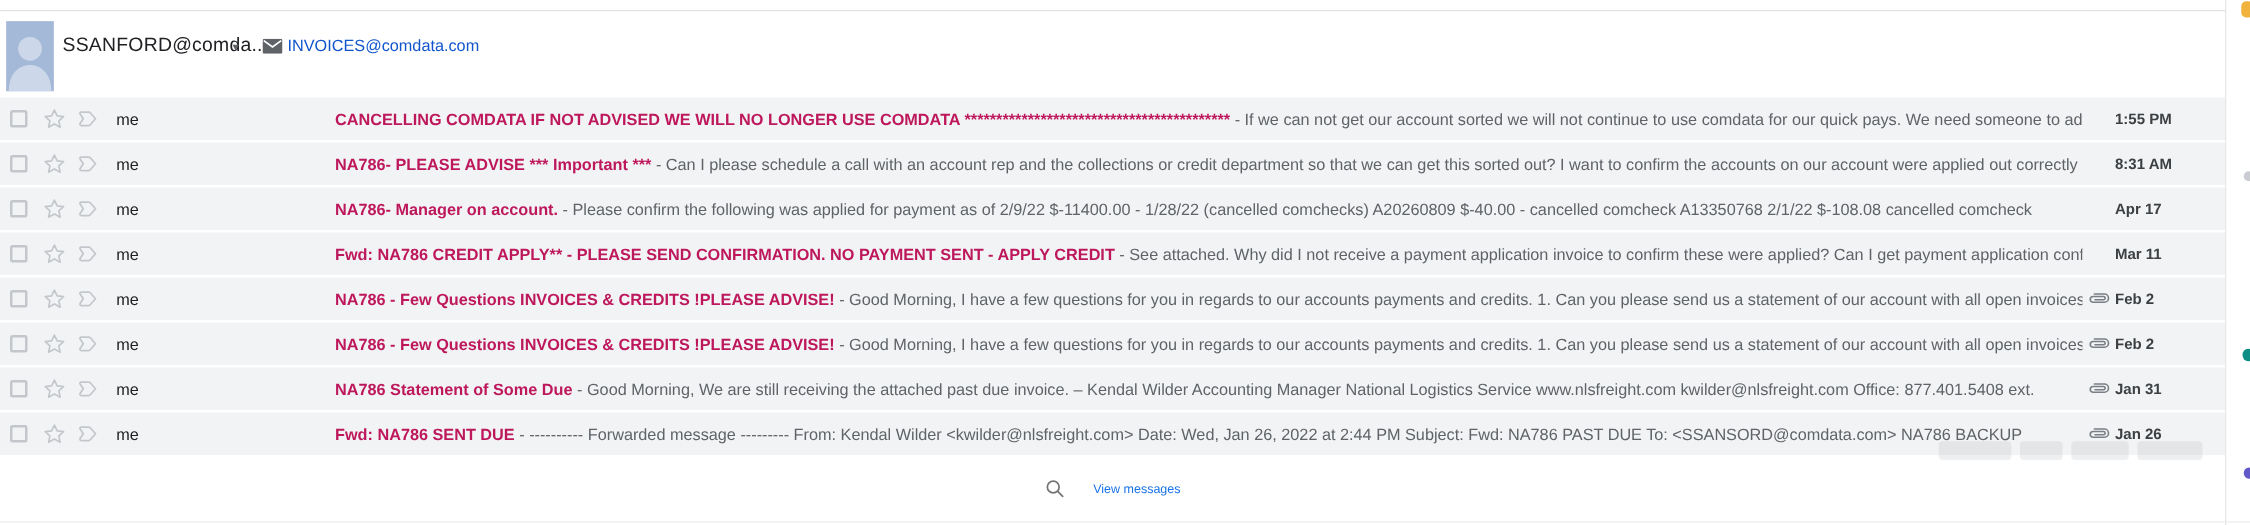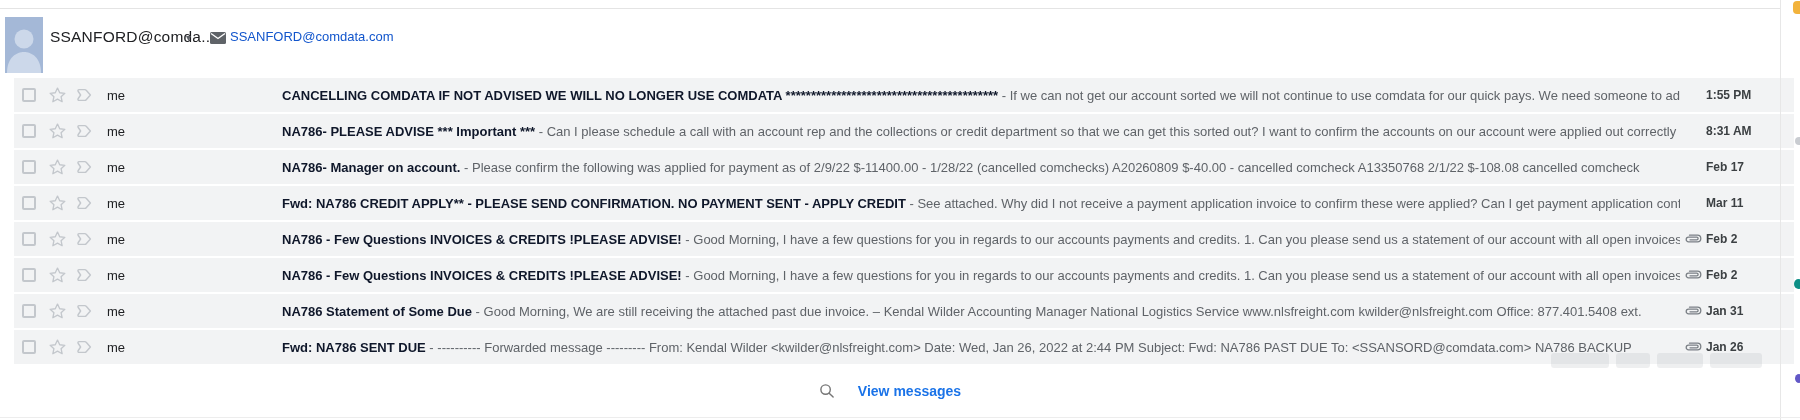--- a/index.html
+++ b/index.html
@@ -12,37 +12,37 @@
 
   
   .contact-header { position:absolute; left:0; top:10px; width:1780px; height:68px; background:#fff; }
   .avatar { position:absolute; left:5px; top:7px; width:38px; height:56px; background:#a4b8d7; overflow:hidden; }
   .contact-name { position:absolute; left:50px; top:18px; font-size:15.5px; color:#202124; letter-spacing:.2px; white-space:nowrap; }
   .caret { position:absolute; left:186px; top:22px; font-size:10px; color:#5f6368; cursor:pointer; }
   .env-icon { position:absolute; left:210px; top:20px; }
   .contact-email { position:absolute; left:230px; top:19px; font-size:13px; color:#1155cc; text-decoration:none; cursor:pointer; white-space:nowrap; }
 
   
-  .email-list { position:absolute; left:14px; top:78px; width:1780px; }
+  .email-list { position:absolute; left:0; top:78px; width:1780px; }
   .email-row { display:flex; align-items:center; height:34px; background:#f2f3f4; margin-bottom:2px; padding-left:8px; cursor:pointer; }
   .cb { width:14px; height:14px; border:2px solid #c3c7cc; border-radius:2px; margin-right:12px; flex:0 0 auto; background:transparent; }
   .star { margin-right:8px; flex:0 0 auto; display:flex; }
   .imp { margin-right:14px; flex:0 0 auto; display:flex; }
   .sender { width:175px; flex:0 0 auto; font-size:13px; color:#202124; }
   .subjwrap { flex:1 1 auto; overflow:hidden; white-space:nowrap; font-size:13px; min-width:0; }
-  .subj { font-weight:700; color:#0f172a; }
+  .subj { font-weight:700; color:#be185d; }
   .sep { color:#5f6368; }
   .snip { color:#5f6368; }
   .clip { width:26px; flex:0 0 auto; display:flex; justify-content:center; }
   .rdate { width:88px; flex:0 0 auto; padding-right:16px; font-size:12px; font-weight:600; color:#3c4043; white-space:nowrap; }
 
   
   .footer-notice { position:absolute; left:0; top:376px; width:1780px; height:30px; display:flex; align-items:center; justify-content:center; gap:9px; background:#fff; }
   .footer-text { font-size:13.5px; color:#3c4043; }
-  .footer-link { font-size:14px; color:#1a73e8; font-weight:700; cursor:pointer; text-decoration:none; margin-left:14px; }
+  .footer-link { font-size:10px; color:#1a73e8; font-weight:400; cursor:pointer; text-decoration:none; margin-left:14px; }
 
   
   .v-divider { position:absolute; left:1780px; top:0; width:1px; height:420px; background:#e7e7e7; }
   .edge-dot { position:absolute; border-radius:50%; }
   .dot-orange { left:1793px; top:1px; width:10px; height:13px; border-radius:4px; background:#f2b33c; }
   .dot-gray { left:1795px; top:137px; width:8px; height:8px; background:#c9ccd1; }
   .dot-teal { left:1794px; top:279px; width:9px; height:10px; background:#0d8f86; }
   .dot-purple { left:1795px; top:374px; width:8px; height:9px; background:#6258c7; }
 
   
@@ -67,21 +67,21 @@
       </svg>
     </div>
     <span class="contact-name">SSANFORD@comda...</span>
     <span class="caret">▾</span>
     <span class="env-icon">
       <svg width="16" height="12" viewBox="0 0 16 12">
         <rect x="0" y="0" width="16" height="12" rx="1.5" fill="#5f6368"></rect>
         <path d="M1 1.5 L8 6.5 L15 1.5" stroke="#ffffff" stroke-width="1.4" fill="none"></path>
       </svg>
     </span>
-    <a class="contact-email">SSANFORD@comdata.com</a>
+    <a class="contact-email">INVOICES@comdata.com</a>
   </div>
 
   <div class="email-list">
       <div class="email-row">
       <div class="cb"></div>
       <span class="star">
         <svg width="19" height="18" viewBox="0 0 20 19">
           <path d="M10 2.2l2.35 4.9 5.4.6-4 3.6 1.15 5.3L10 13.9l-4.9 2.7 1.15-5.3-4-3.6 5.4-.6z" fill="none" stroke="#c3c7cc" stroke-width="1.4" stroke-linejoin="round"></path>
         </svg>
       </span>
@@ -132,21 +132,21 @@
           <path d="M4 1.6h5.9c.5 0 1 .22 1.3.6L15.4 7l-4.2 4.8c-.3.38-.8.6-1.3.6H4c-.85 0-1.35-.95-.9-1.65L5.6 7 3.1 3.25C2.65 2.55 3.15 1.6 4 1.6z" fill="none" stroke="#c3c7cc" stroke-width="1.4" stroke-linejoin="round"></path>
         </svg>
       </span>
       <span class="sender">me</span>
       <span class="subjwrap"><span class="subj">NA786- Manager on account.</span><span class="sep"> - </span><span class="snip">Please confirm the following was applied for payment as of 2/9/22 $-11400.00 - 1/28/22 (cancelled comchecks) A20260809 $-40.00 - cancelled comcheck A13350768 2/1/22 $-108.08 cancelled comcheck</span></span>
       <span class="clip" style="visibility: hidden;">
         <svg width="20" height="12" viewBox="0 0 20 12">
           <path d="M6.5 2.2h8a3.3 3.3 0 0 1 0 6.6h-9a2.3 2.3 0 0 1 0-4.6h8.3a1.3 1.3 0 0 1 0 2.6H7" fill="none" stroke="#7a7f85" stroke-width="1.3" stroke-linecap="round"></path>
         </svg>
       </span>
-      <span class="rdate">Feb 17</span>
+      <span class="rdate">Apr 17</span>
     </div>
       <div class="email-row">
       <div class="cb"></div>
       <span class="star">
         <svg width="19" height="18" viewBox="0 0 20 19">
           <path d="M10 2.2l2.35 4.9 5.4.6-4 3.6 1.15 5.3L10 13.9l-4.9 2.7 1.15-5.3-4-3.6 5.4-.6z" fill="none" stroke="#c3c7cc" stroke-width="1.4" stroke-linejoin="round"></path>
         </svg>
       </span>
       <span class="imp">
         <svg width="18" height="14" viewBox="0 0 18 14">

